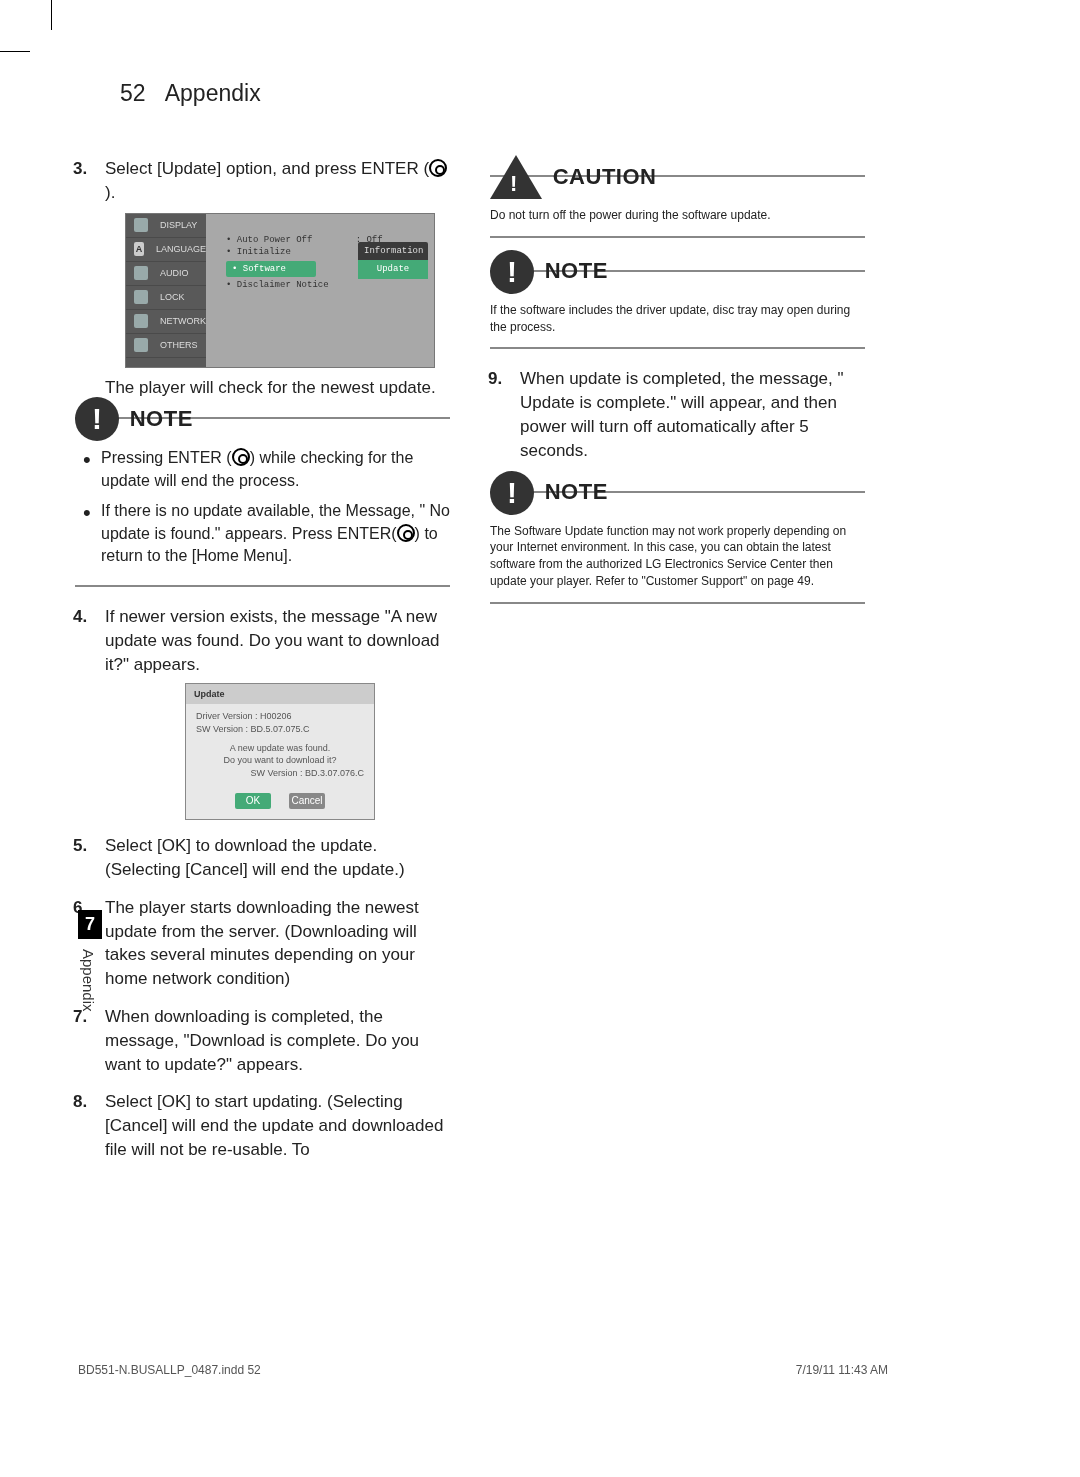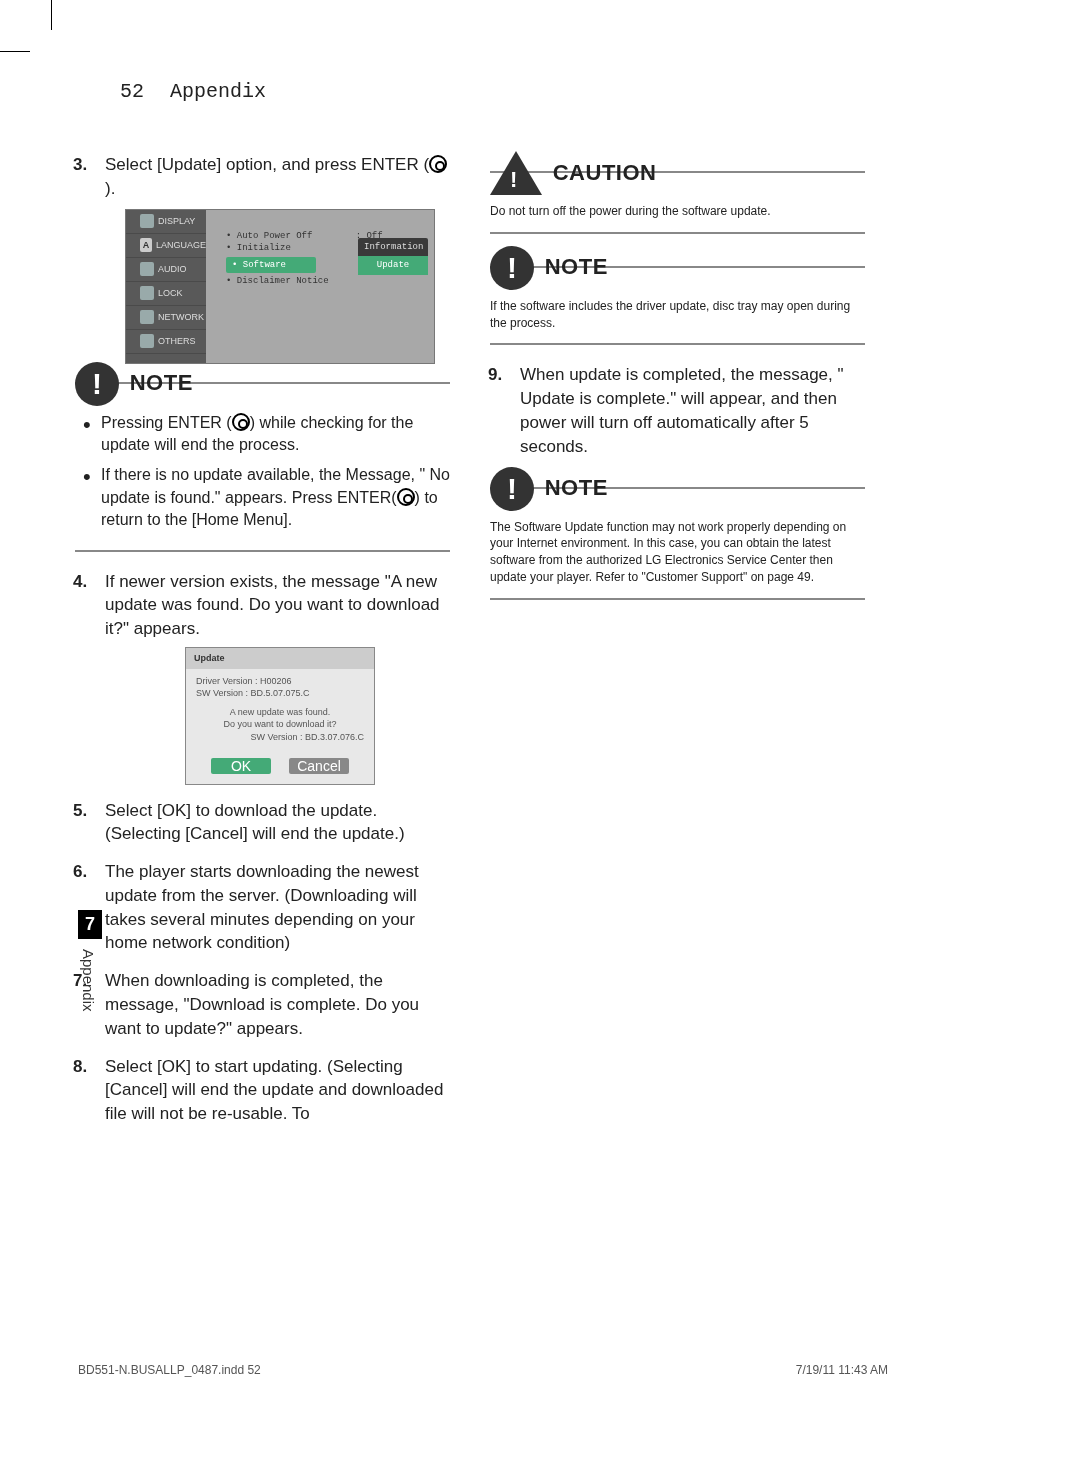--- a/index.html
+++ b/index.html
@@ -15,24 +15,23 @@
   .crop { position: absolute; background: #000; }
   .crop.tl-v { left: 51px; top: 0; width: 1px; height: 30px; }
   .crop.tl-h { left: 0; top: 51px; width: 30px; height: 1px; }
   .page {
     position: absolute;
     left: 75px; top: 80px;
     width: 790px;
     height: 1260px;
   }
   .header {
-    font-size: 20px;
+    font-size: 23px;
     margin-bottom: 50px;
     padding-left: 45px;
-    font-family: Liberation Mono, monospace;
   }
   .header .pnum { margin-right: 14px; }
   .columns { display: flex; gap: 40px; }
   .col { width: 50%; font-size: 17px; line-height: 1.4; }
   ol.steps { list-style: none; padding-left: 20px; }
   ol.steps li { position: relative; margin-bottom: 14px; padding-left: 10px; }
   ol.steps li .num { position: absolute; left: -22px; font-weight: bold; }
   .enter-icon {
     display: inline-block; width: 18px; height: 18px;
     border: 2px solid #000; border-radius: 50%;
@@ -82,42 +81,42 @@
   }
   .note-text, .caution-text { font-size: 12px; padding: 2px 0; }
   .screenshot1 {
     width: 310px; height: 155px; margin: 8px 0 8px 20px;
     border: 1px solid #777; background: #a8a8a8;
     display: flex; font-size: 10px; color: #eee;
   }
   .ss1-side { width: 80px; background: #595959; }
   .ss1-side .srow {
     display: flex; align-items: center; height: 24px;
-    padding-left: 14px; gap: 4px; font-size: 9px; color: #ddd;
+    padding-left: 8px; gap: 12px; font-size: 9px; color: #ddd;
     border-bottom: 1px solid #4a4a4a;
   }
   .ss1-side .sicon { width: 14px; height: 14px; background: #9aa; border-radius: 2px; }
   .ss1-main { flex: 1; padding: 20px; position: relative; color: #333; font-size: 9px; font-family: Liberation Mono, monospace; }
   .ss1-software { background: #4a7; color: #fff; padding: 2px 6px; margin: 2px 0; border-radius: 2px; font-size: 9px; display: inline-block; width: 90px; }
   .ss1-flyout {
     position: absolute; right: 6px; top: 28px;
     width: 70px; background: #3a3a3a; color: #ddd;
     font-size: 9px; border-radius: 2px;
   }
   .ss1-flyout div { padding: 3px 6px; text-align: center; }
   .ss1-flyout .sel { background: #4a7; color: #fff; }
   .screenshot2 {
     width: 190px; margin: 6px 0 14px 80px;
     border: 1px solid #888; background: #e8e8e8;
     font-size: 9px; color: #555;
   }
   .ss2-title { background: #ccc; padding: 4px 8px; font-weight: bold; color: #333; }
   .ss2-body { padding: 6px 10px; }
   .ss2-btns { display: flex; gap: 18px; justify-content: center; padding: 8px 0 10px; }
-  .ss2-btn { width: 60px; height: 16px; background: #888; color: #fff; font-size: 14px; text-align: center; line-height: 16px; border-radius: 2px; }
+  .ss2-btn { width: 36px; height: 16px; background: #888; color: #fff; font-size: 10px; text-align: center; line-height: 16px; border-radius: 2px; }
   .ss2-btn.ok { background: #4a7; }
   .side-tab {
     position: absolute;
     left: 78px; top: 910px;
     width: 24px;
   }
   .side-tab .snum {
     background: #000; color: #fff; font-weight: bold;
     text-align: center; font-size: 18px; padding: 4px 0;
   }
@@ -189,20 +188,21 @@
               <div>• Initialize</div>
               <div class="ss1-software">• Software</div>
               <div>• Disclaimer Notice</div>
               <div class="ss1-flyout">
                 <div>Information</div>
                 <div class="sel">Update</div>
               </div>
             </div>
           </div>
 
+          <div>The player will check for the newest update.</div>
         </li>
       </ol>
 
       <div class="note-box">
         <div class="note-label">
           <span class="note-circle">!</span>
           <span class="note-title">NOTE</span>
         </div>
         <ul class="note-bullets">
           <li>

